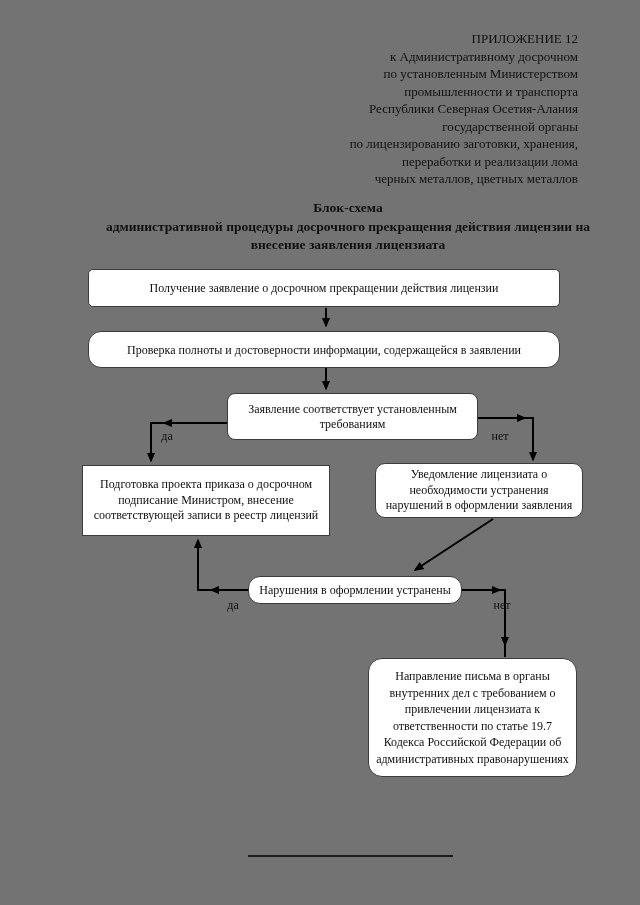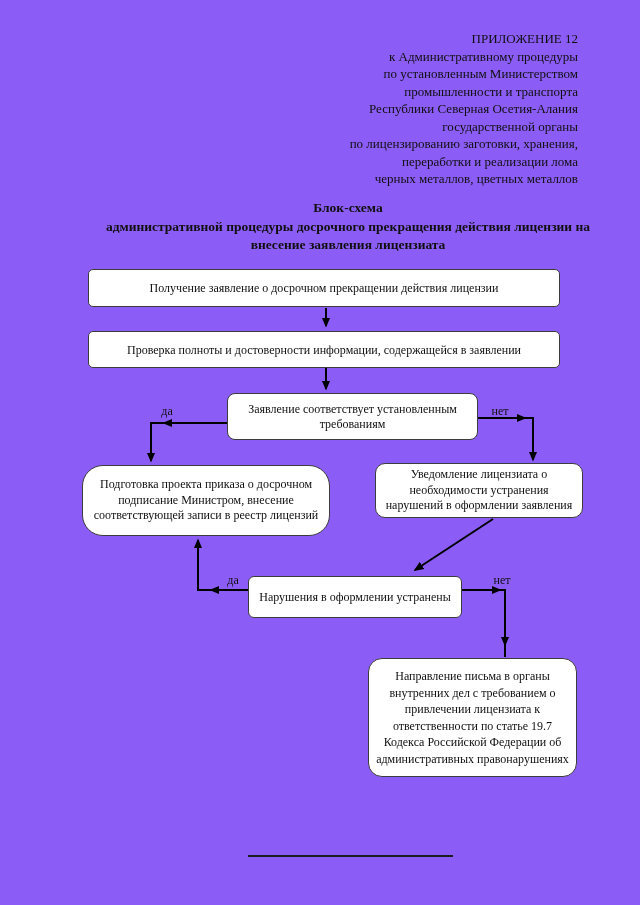--- a/index.html
+++ b/index.html
@@ -1,45 +1,45 @@
 <!DOCTYPE html>
 <html><head>
 <meta charset="utf-8">
 <style>
   html,body{margin:0;padding:0;background:#ffffff;}
   .page{
-    position:relative;width:640px;height:905px;background:#8b5cf6;overflow:hidden;
+    position:relative;width:640px;height:905px;background:#737373;overflow:hidden;
     font-family:"Liberation Serif","DejaVu Serif",serif;color:#101010;
   }
   .hdr{
     position:absolute;top:30px;right:62px;width:380px;
     text-align:right;font-size:13px;line-height:17.5px;white-space:nowrap;
   }
   .ttl{
     position:absolute;top:199px;left:0;width:640px;
     text-align:center;font-weight:bold;font-size:13.5px;line-height:18.5px;margin-left:28px;
   }
   .fbox{
     position:absolute;box-sizing:border-box;background:#ffffff;
     border:1.4px solid #3c3c3c;
     display:flex;flex-direction:column;justify-content:center;
     text-align:center;font-size:12px;font-family:Liberation Serif, serif;
   }
-  .lbl{position:absolute;font-size:12px;text-align:center;line-height:14px;}
+  .lbl{position:absolute;font-size:12px;text-align:center;line-height:14px;margin-top:25px;}
   .conn{position:absolute;left:0;top:0;pointer-events:none;}
   .divider{position:absolute;left:248px;top:855px;width:205px;height:2px;background:#1c1c1c;}
 </style>
 </head>
 <body>
 
 <div class="page">
 
   <div class="hdr">
     <div>ПРИЛОЖЕНИЕ 12</div>
-    <div>к Административному процедуры</div>
+    <div>к Административному досрочном</div>
     <div>по установленным Министерством</div>
     <div>промышленности и транспорта</div>
     <div>Республики Северная Осетия-Алания</div>
     <div>государственной органы</div>
     <div>по лицензированию заготовки, хранения,</div>
     <div>переработки и реализации лома</div>
     <div>черных металлов, цветных металлов</div>
   </div>
 
   <div class="ttl">
@@ -72,42 +72,42 @@
       <polyline points="462,590 505,590 505,657"></polyline>
       <line x1="486" y1="590" x2="500" y2="590" marker-end="url(#ah)"></line>
       <line x1="505" y1="632" x2="505" y2="645" marker-end="url(#ah)"></line>
     </g>
   </svg>
 
   <div class="fbox" style="left:88px;top:269px;width:472px;height:38px;border-radius:5px;line-height:14px;">
     <div>Получение заявление о досрочном прекращении действия лицензии</div>
   </div>
 
-  <div class="fbox" style="left:88px;top:331px;width:472px;height:37px;border-radius:5px;line-height:14px;">
+  <div class="fbox" style="left:88px;top:331px;width:472px;height:37px;border-radius:13px;line-height:14px;">
     <div>Проверка полноты и достоверности информации, содержащейся в заявлении</div>
   </div>
 
   <div class="fbox" style="left:227px;top:393px;width:251px;height:47px;border-radius:8px;line-height:15px;">
     <div>Заявление соответствует установленным</div>
     <div>требованиям</div>
   </div>
 
-  <div class="fbox" style="left:82px;top:465px;width:248px;height:71px;border-radius:21px;line-height:15.5px;">
+  <div class="fbox" style="left:82px;top:465px;width:248px;height:71px;border-radius:0;line-height:15.5px;">
     <div>Подготовка проекта приказа о досрочном</div>
     <div>подписание Министром, внесение</div>
     <div>соответствующей записи в реестр лицензий</div>
   </div>
 
   <div class="fbox" style="left:375px;top:463px;width:208px;height:55px;border-radius:10px;line-height:15.5px;">
     <div>Уведомление лицензиата о</div>
     <div>необходимости устранения</div>
     <div>нарушений в оформлении заявления</div>
   </div>
 
-  <div class="fbox" style="left:248px;top:576px;width:214px;height:42px;border-radius:6px;line-height:14px;">
+  <div class="fbox" style="left:248px;top:576px;width:214px;height:28px;border-radius:12px;line-height:14px;">
     <div>Нарушения в оформлении устранены</div>
   </div>
 
   <div class="fbox" style="left:368px;top:658px;width:209px;height:119px;border-radius:14px;line-height:16.5px;">
     <div>Направление письма в органы</div>
     <div>внутренних дел с требованием о</div>
     <div>привлечении лицензиата к</div>
     <div>ответственности по статье 19.7</div>
     <div>Кодекса Российской Федерации об</div>
     <div>административных правонарушениях</div>

